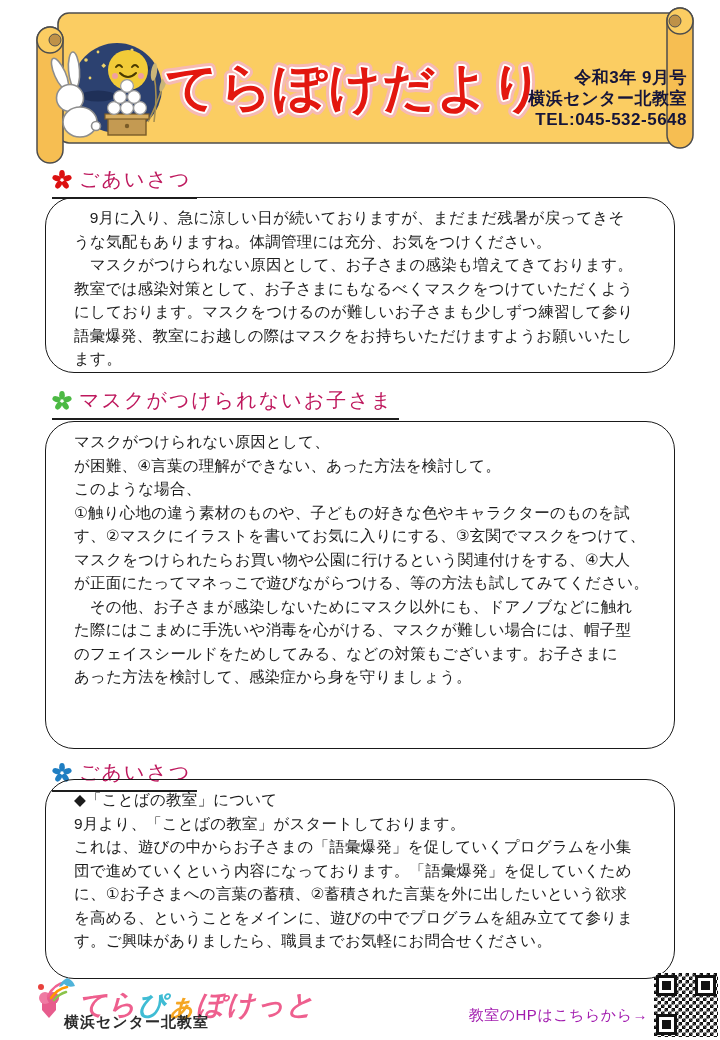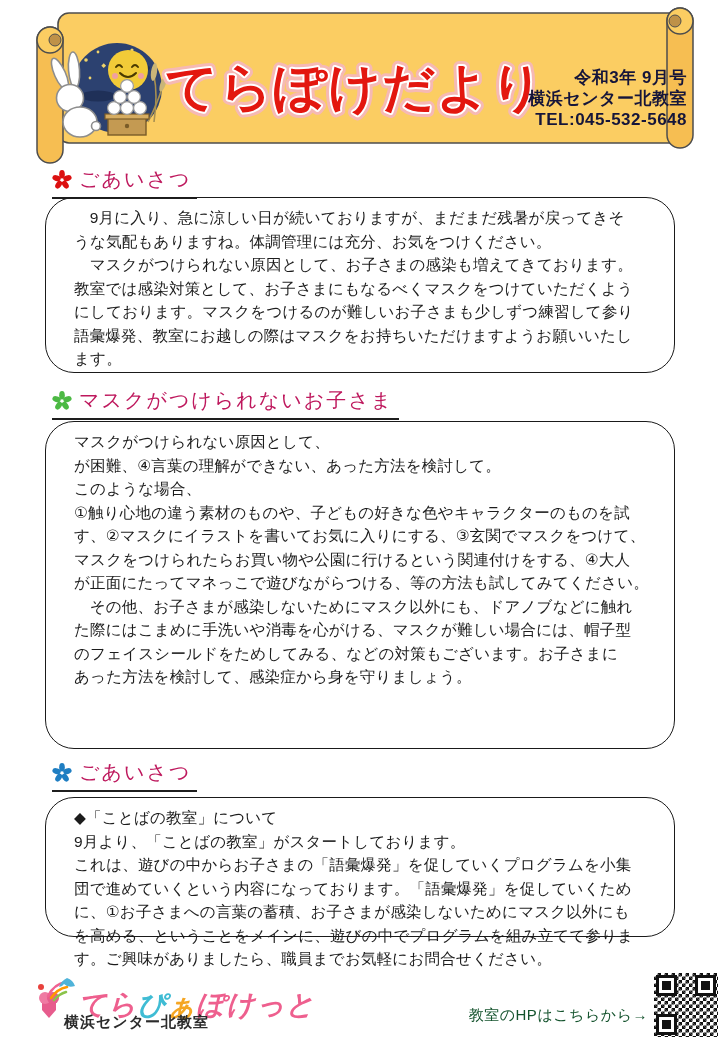--- a/index.html
+++ b/index.html
@@ -29,21 +29,21 @@
     padding:8px 28px 0 28px;
   }
   .round-box .ln{font-size:15.5px;line-height:23.5px;white-space:pre;letter-spacing:0.2px;}
   
   .logo-mark{position:absolute;left:34px;top:974px;}
   .logo-text{
     position:absolute;left:78px;top:986px;font-size:28px;font-weight:bold;
     letter-spacing:1px;display:flex;font-style:italic;
   }
   .branch-name{position:absolute;left:64px;top:1013px;font-size:15px;font-weight:bold;color:#2b2b2b;letter-spacing:1px;}
-  .hp-note{position:absolute;right:72px;top:1006px;font-size:15px;color:#14532d;letter-spacing:0.5px;}
+  .hp-note{position:absolute;right:72px;top:1006px;font-size:15px;color:#a21caf;letter-spacing:0.5px;}
   .qr{
     position:absolute;left:654px;top:973px;width:64px;height:64px;
     background:
       linear-gradient(45deg,#111 25%,transparent 25%,transparent 75%,#111 75%),
       linear-gradient(45deg,#111 25%,#fff 25%,#fff 75%,#111 75%);
     background-size:7px 7px;background-position:0 0,3.5px 3.5px;
   }
   .qf{position:absolute;width:15px;height:15px;border:3px solid #111;background:#fff;box-sizing:content-box;}
   .qf::after{content:"";position:absolute;inset:3px;background:#111;}
   .qf.tl{left:2px;top:2px;} .qf.tr{right:2px;top:2px;} .qf.bl{left:2px;bottom:2px;}
@@ -184,27 +184,27 @@
       <ellipse cx="12" cy="5.2" rx="3.4" ry="5.2"></ellipse>
       <ellipse cx="12" cy="5.2" rx="3.4" ry="5.2" transform="rotate(72 12 12)"></ellipse>
       <ellipse cx="12" cy="5.2" rx="3.4" ry="5.2" transform="rotate(144 12 12)"></ellipse>
       <ellipse cx="12" cy="5.2" rx="3.4" ry="5.2" transform="rotate(216 12 12)"></ellipse>
       <ellipse cx="12" cy="5.2" rx="3.4" ry="5.2" transform="rotate(288 12 12)"></ellipse>
       <circle cx="12" cy="12" r="1.8" fill="#ffffff"></circle>
     </g>
   </svg>
   <span class="txt">ごあいさつ</span>
 </div>
-<div class="round-box" style="top:797px;height:140px;">
+<div class="round-box" style="top:779px;height:200px;">
   <div>
       <div class="ln">◆「ことばの教室」について</div>
       <div class="ln">9月より、「ことばの教室」がスタートしております。</div>
       <div class="ln">これは、遊びの中からお子さまの「語彙爆発」を促していくプログラムを小集</div>
       <div class="ln">団で進めていくという内容になっております。「語彙爆発」を促していくため</div>
-      <div class="ln">に、①お子さまへの言葉の蓄積、お子さまが感染しないためにマスク以外にも</div>
+      <div class="ln">に、①お子さまへの言葉の蓄積、②蓄積された言葉を外に出したいという欲求</div>
       <div class="ln">を高める、ということをメインに、遊びの中でプログラムを組み立てて参りま</div>
       <div class="ln">す。ご興味がありましたら、職員までお気軽にお問合せください。</div>
     </div>
 </div>
 
 <svg class="logo-mark" width="46" height="48" viewBox="0 0 46 48">
   <path d="M8 26 l14 0 l0 10 l-7 8 l-7 -8 z" fill="#e75c8d"></path>
   <circle cx="11" cy="24" r="6" fill="#ef7ba3"></circle>
   <circle cx="19" cy="24" r="6" fill="#e75c8d"></circle>
   <circle cx="7" cy="13" r="3" fill="#e8413c"></circle>

